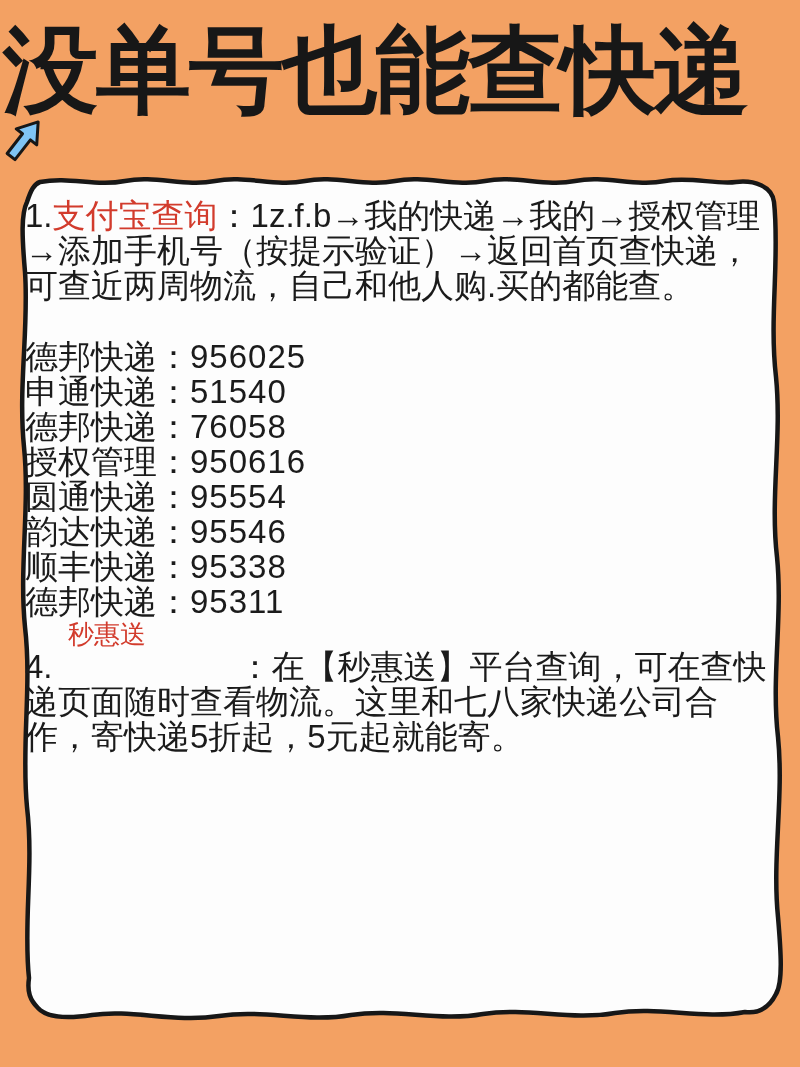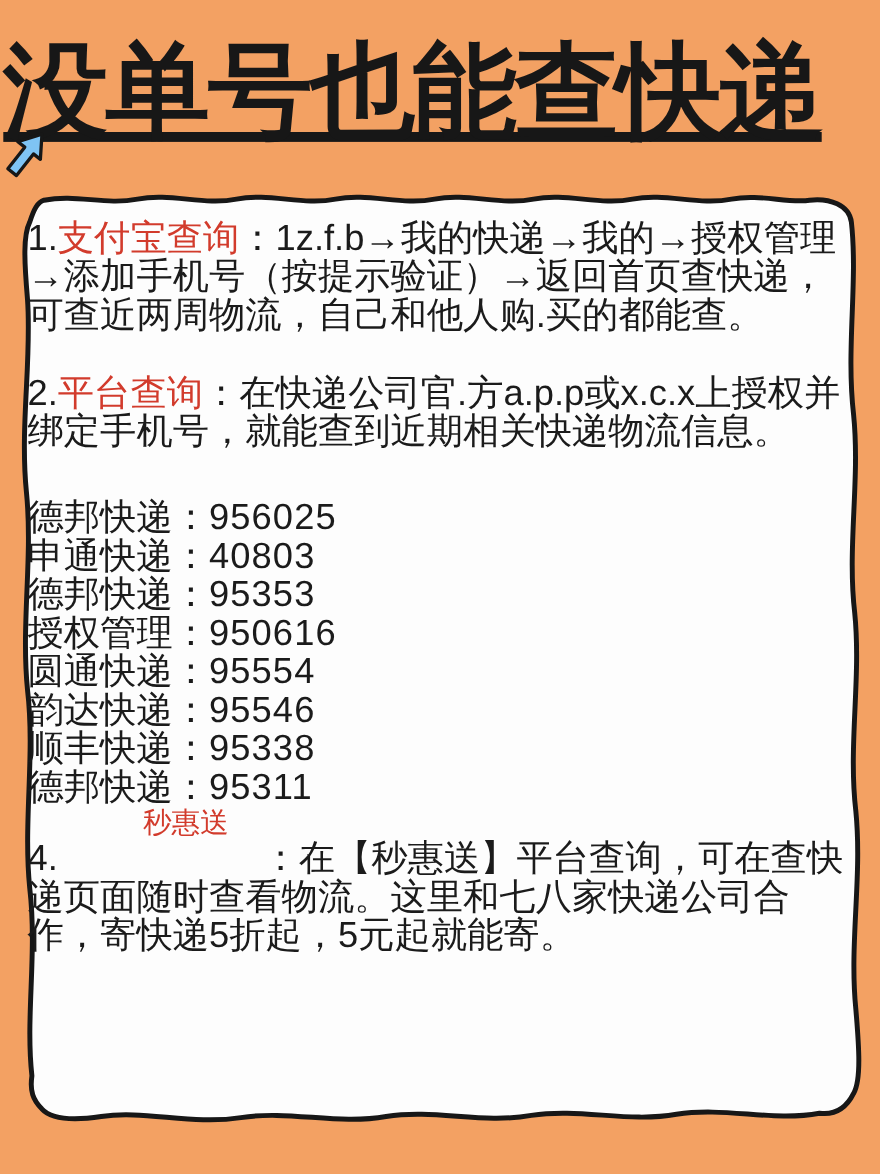--- a/index.html
+++ b/index.html
@@ -5,25 +5,24 @@
   html, body {
     margin: 0; padding: 0;
     width: 800px; height: 1067px;
     overflow: hidden;
     font-family: "Liberation Sans", "DejaVu Sans", sans-serif;
     background: var(--background-orange, #F3A163);
   }
   .page { position: relative; width: 800px; height: 1067px; }
 
   .title {
-    position: absolute; left: 3px; top: 31px; margin: 0;
+    position: absolute; left: 3px; top: 18px; margin: 0;
     font-size: 95px; font-weight: 900; line-height: 1.1;
     letter-spacing: -2px; white-space: nowrap;
     color: var(--ink-black, #171717);
-    text-decoration: underline;
   }
 
   .arrow-wrap { position: absolute; left: 1px; top: 114px; }
   .arrow-wrap svg path { fill: var(--arrow-blue, #7FC4F4); stroke: #171717; stroke-width: 3; stroke-linejoin: round; }
 
   .card { position: absolute; left: 10px; top: 172px; width: 778px; height: 854px; }
   .card-border { position: absolute; left: 0; top: 0; width: 778px; height: 854px; }
   .card-border path { fill: #FDFDFD; stroke: #171717; stroke-width: 4.5; stroke-linejoin: round; }
 
   .card-content {
@@ -35,21 +34,21 @@
   .sec-1 { margin-bottom: 36px; }
   .sec-2 { margin-bottom: 43px; }
   .red { color: var(--accent-red, #D23B2C); }
 
   .hotlines { margin: 0; }
   .hotline { white-space: nowrap; }
   .hotline .num-val { letter-spacing: 1px; margin-top: 11px; }
 
   .mini-label {
     font-size: 26px; line-height: 30px; height: 30px;
-    margin-left: 105px; color: var(--accent-red, #D23B2C);
+    margin-left: 43px; color: var(--accent-red, #D23B2C);
   }
   .spacer { display: inline-block; width: 186px; }
 </style>
 </head>
 <body>
 
 <div class="page">
 
   <h1 class="title">没单号也能查快递</h1>
 
@@ -71,27 +70,26 @@
         C 296 851, 254 837, 209 844 C 164 851, 122 837, 82 843 C 55 847, 36 845, 28 836
         C 20 828, 17 820, 19 806 C 13 752, 24 695, 17 635 C 11 575, 22 515, 15 455
         C 9 395, 20 335, 14 275 C 8 215, 19 155, 15 100 C 12 65, 11 42, 17 30
         C 21 18, 24 12, 30 10 Z"></path>
     </svg>
 
     <div class="card-content">
 
       <p class="section sec-1"><span>1.</span><span class="red">支付宝查询</span><span>：</span><span>1z.f.b→我的快递→我的→授权管理→添加手机号（按提示验证）→返回首页查快递，可查近两周物流，自己和他人购.买的都能查。</span></p>
 
-      <p class="section sec-2"><span>2.</span><span class="red">平台查询</span><span>：</span><span>在快递公司官.方a.p.p或x.c.x上授权并绑定手机号，就能查到近期相关快递物流信息。</span></p>
 
 
       <div class="hotlines">
         <div class="hotline"><span>德邦快递</span><span>：</span><span class="num-val">956025</span></div>
-        <div class="hotline"><span>申通快递</span><span>：</span><span class="num-val">40803</span></div>
-        <div class="hotline"><span>德邦快递</span><span>：</span><span class="num-val">95353</span></div>
+        <div class="hotline"><span>申通快递</span><span>：</span><span class="num-val">51540</span></div>
+        <div class="hotline"><span>德邦快递</span><span>：</span><span class="num-val">76058</span></div>
         <div class="hotline"><span>授权管理</span><span>：</span><span class="num-val">950616</span></div>
         <div class="hotline"><span>圆通快递</span><span>：</span><span class="num-val">95554</span></div>
         <div class="hotline"><span>韵达快递</span><span>：</span><span class="num-val">95546</span></div>
         <div class="hotline"><span>顺丰快递</span><span>：</span><span class="num-val">95338</span></div>
         <div class="hotline"><span>德邦快递</span><span>：</span><span class="num-val">95311</span></div>
       </div>
 
       <div class="mini-label">秒惠送</div>
 
       <p class="section"><span>4.</span><span class="spacer"></span><span>：</span><span>在【秒惠送】平台查询，可在查快递页面随时查看物流。这里和七八家快递公司合作，寄快递5折起，5元起就能寄。</span></p>

